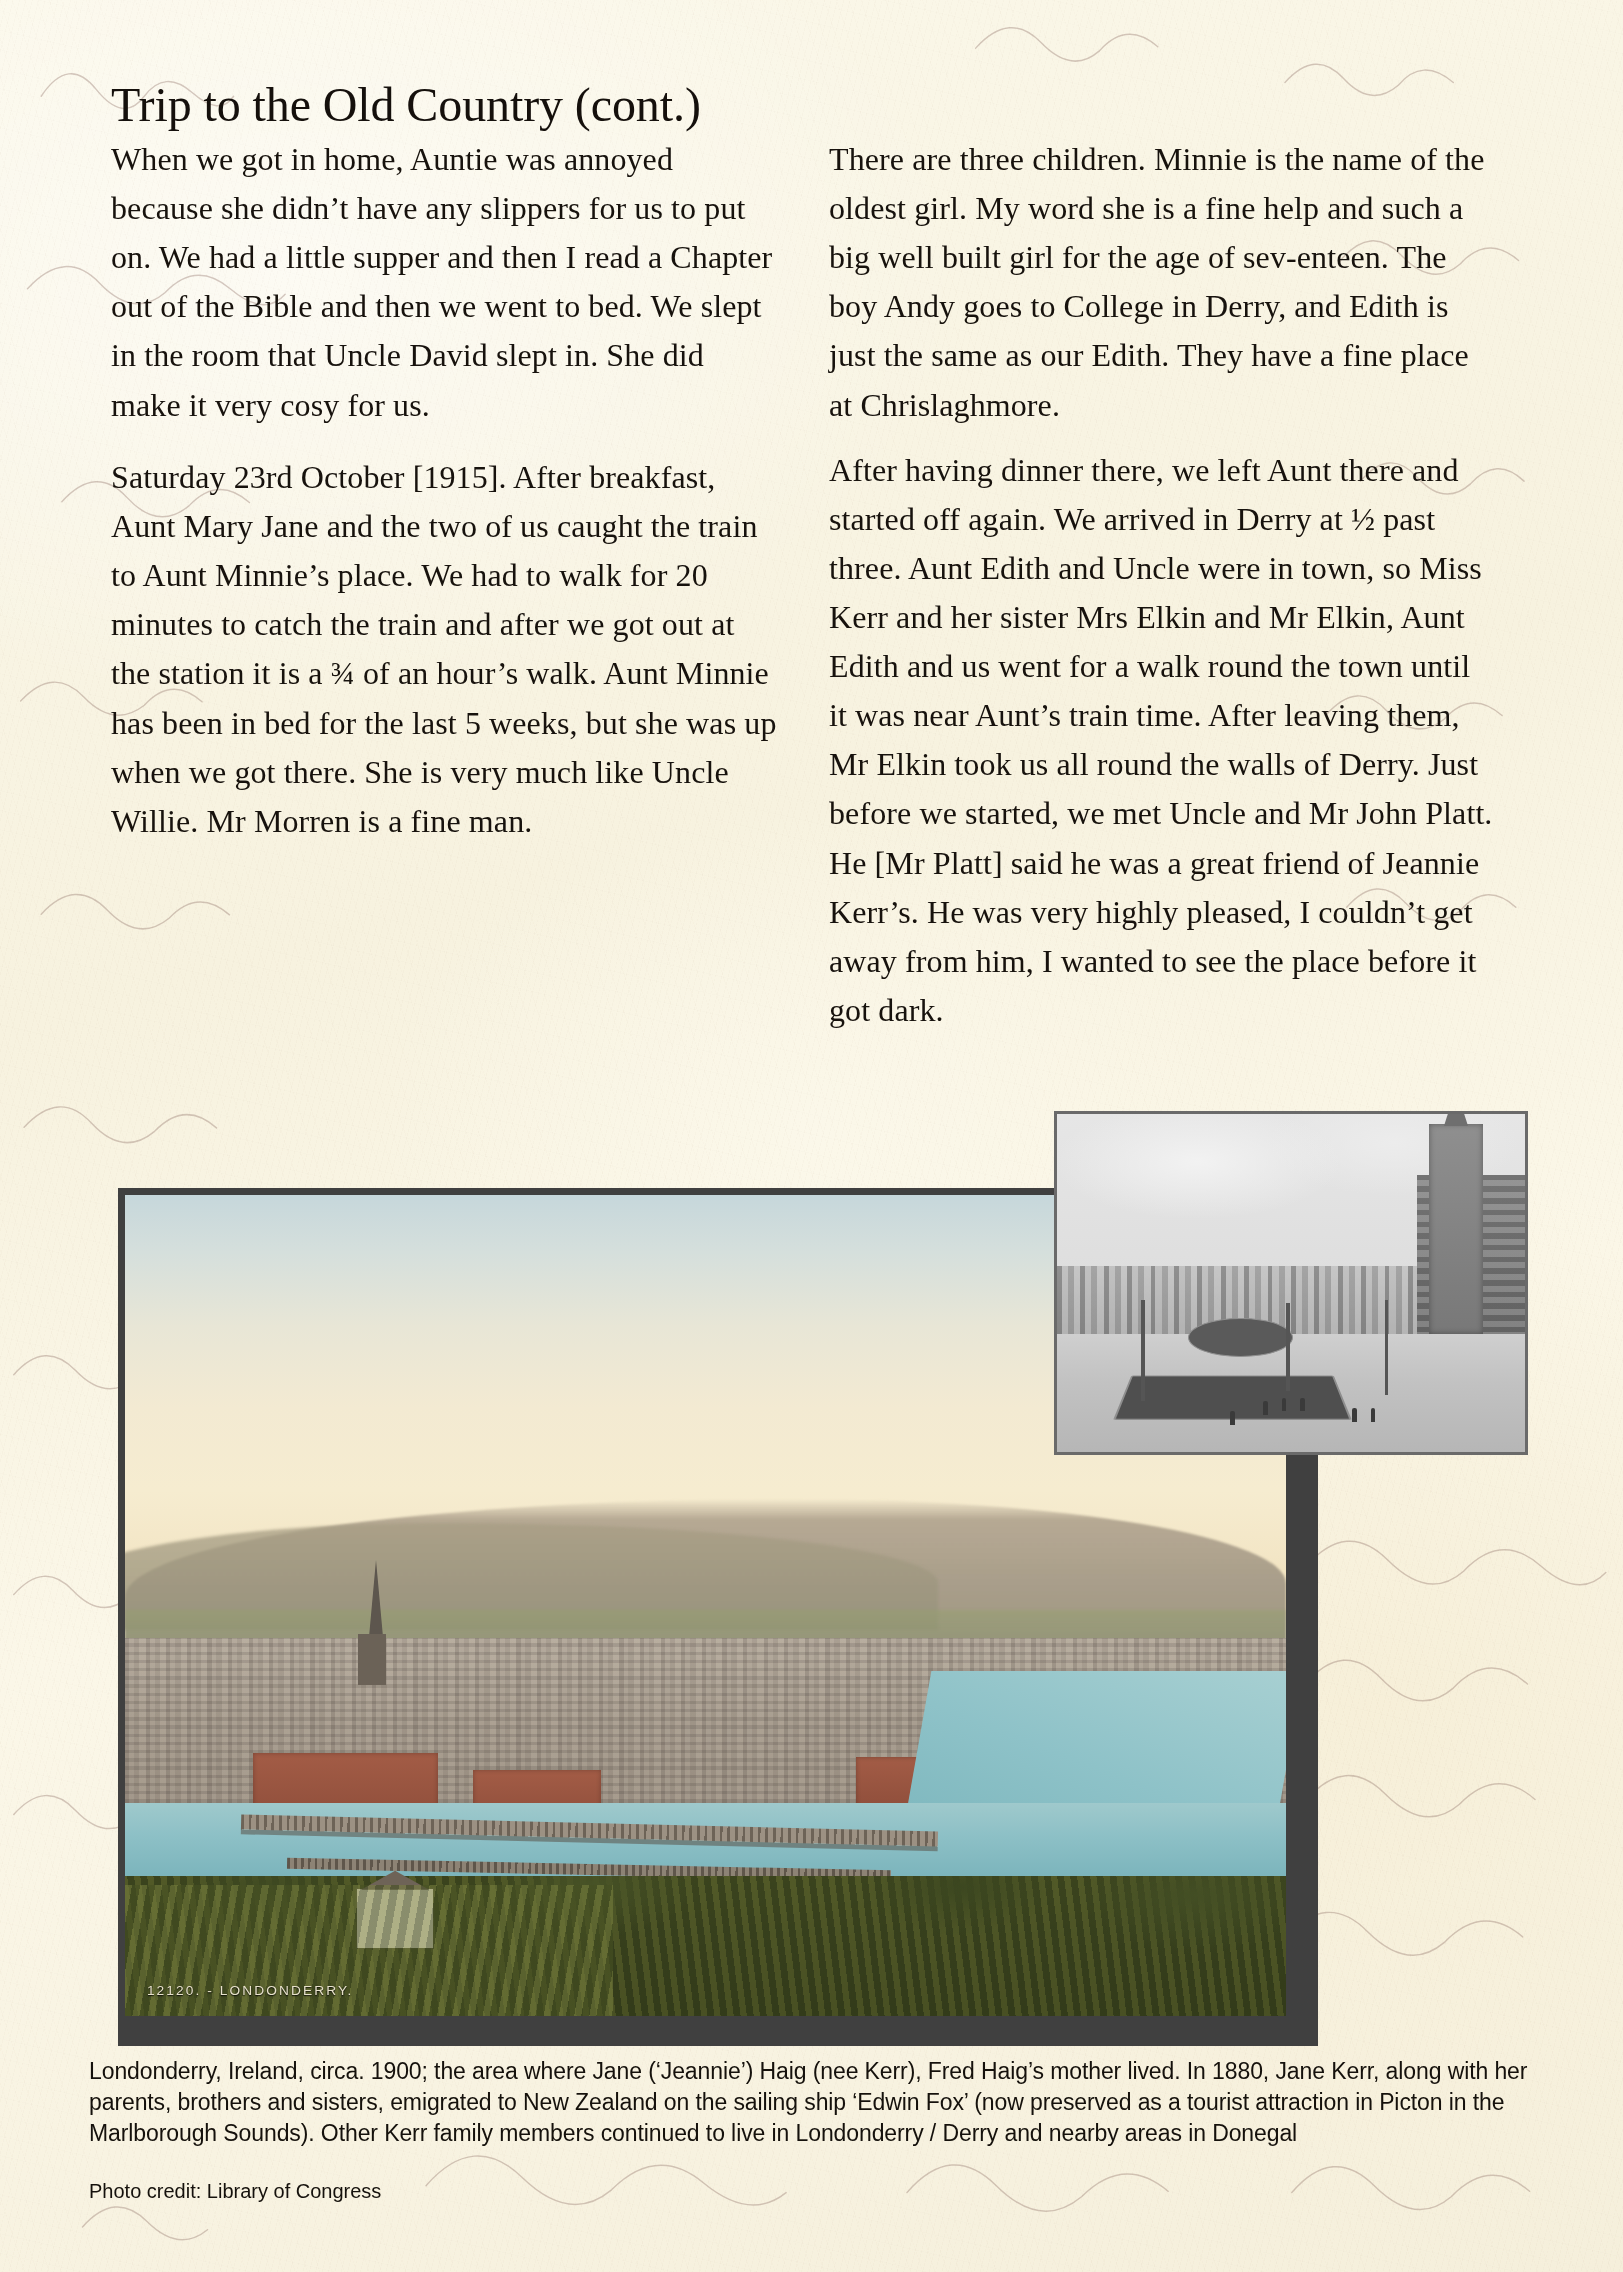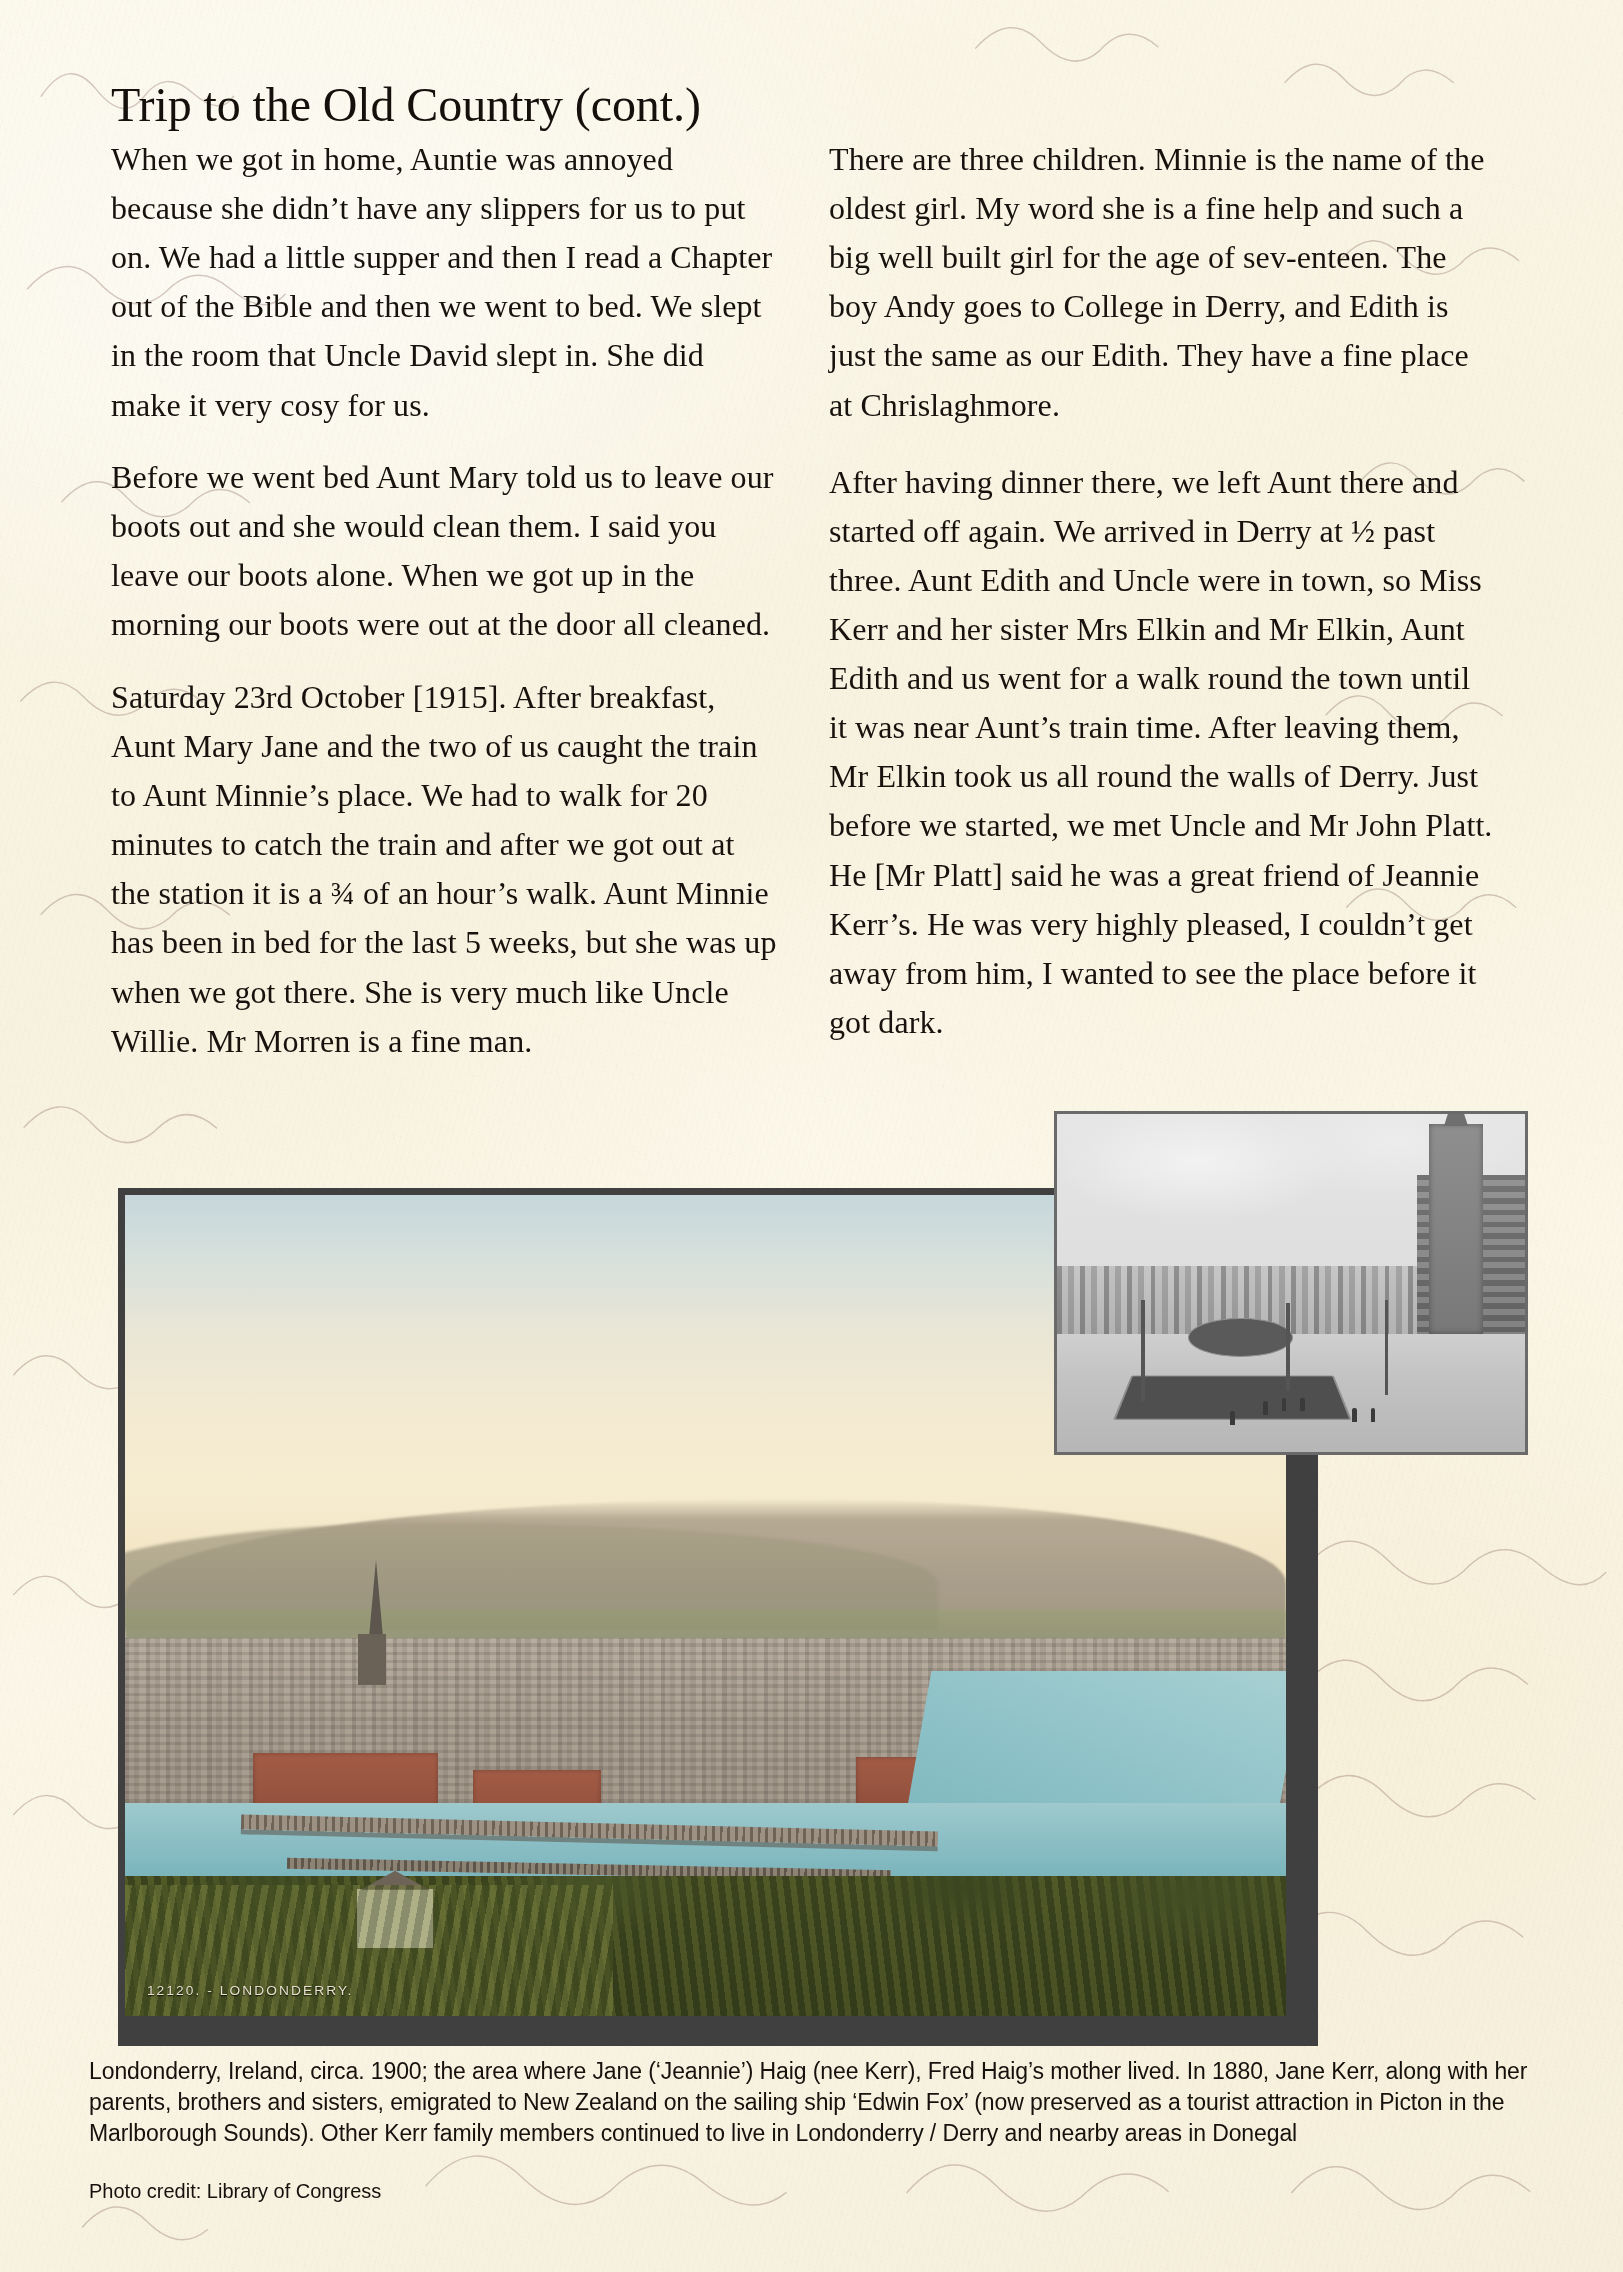--- a/index.html
+++ b/index.html
@@ -91,21 +91,21 @@
   }
   .col p {
     margin: 0 0 23.4px 0;
     font-size: 32px;
     line-height: 1.535;
     color: #17120d;
     text-align: left;
     letter-spacing: 0.1px;
   }
   .col p:last-child { margin-bottom: 0; }
-  .col-right p { margin-bottom: 28px; }
+  .col-right p { margin-bottom: 16px; }
 
   
   .photo-main {
     position: absolute;
     left: 78px;
     top: 1177px;
     width: 1200px;
     height: 858px;
     background: #404040;
     padding: 6.9px 32px 30px 6.9px;
@@ -383,21 +383,20 @@
 </div>
 
 <div class="page">
 
   <h1 class="page-title">Trip to the Old Country (cont.)</h1>
 
   <div class="columns">
 
     <div class="col col-left">
       <p>When we got in home, Auntie was annoyed because she didn’t have any slippers for us to put on.  We had a little supper and then I read a Chapter out of the Bible and then we went to bed. We slept in the room that Uncle David slept in. She did make it very cosy for us.</p>
-      <p>Before we went bed Aunt Mary told us to leave our boots out and she would clean them. I said you leave our boots alone. When we got up in the morning our boots were out at the door all cleaned.</p>
       <p>Saturday 23rd October [1915]. After breakfast, Aunt Mary Jane and the two of us caught the train to Aunt Minnie’s place. We had to walk for 20 minutes to catch the train and after we got out at the station it is a ¾ of an hour’s walk. Aunt Minnie has been in bed for the last 5 weeks, but she was up when we got there. She is very much like Uncle Willie.  Mr Morren is a fine man.</p>
     </div>
 
     <div class="col col-right">
       <p>There are three children. Minnie is the name of the oldest girl. My word she is a fine help and such a big well built girl for the age of sev-enteen. The boy Andy goes to College in Derry, and Edith is just the same as our Edith.  They have a fine place at Chrislaghmore.</p>
       <p>After having dinner there, we left Aunt there and started off again. We arrived in Derry at ½ past three. Aunt Edith and Uncle were in town, so Miss Kerr and her sister Mrs Elkin and Mr Elkin, Aunt Edith and us went for a walk round the town until it was near Aunt’s train time. After leaving them, Mr Elkin took us all round the walls of Derry. Just before we started, we met Uncle and Mr John Platt.  He [Mr Platt] said he was a great friend of Jeannie Kerr’s. He was very highly pleased, I couldn’t get away from him, I wanted to see the place before it got dark.</p>
     </div>
 
   </div>
 

